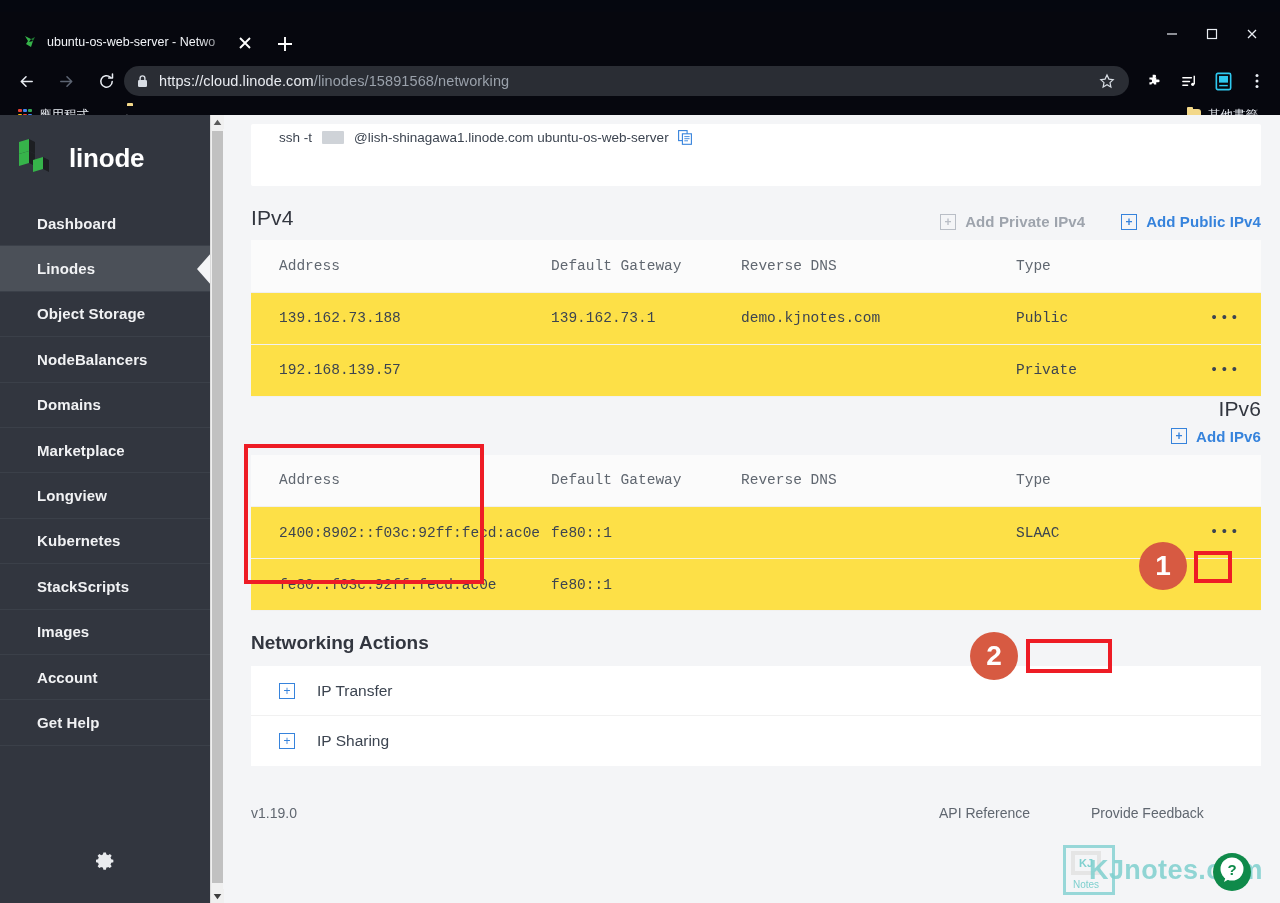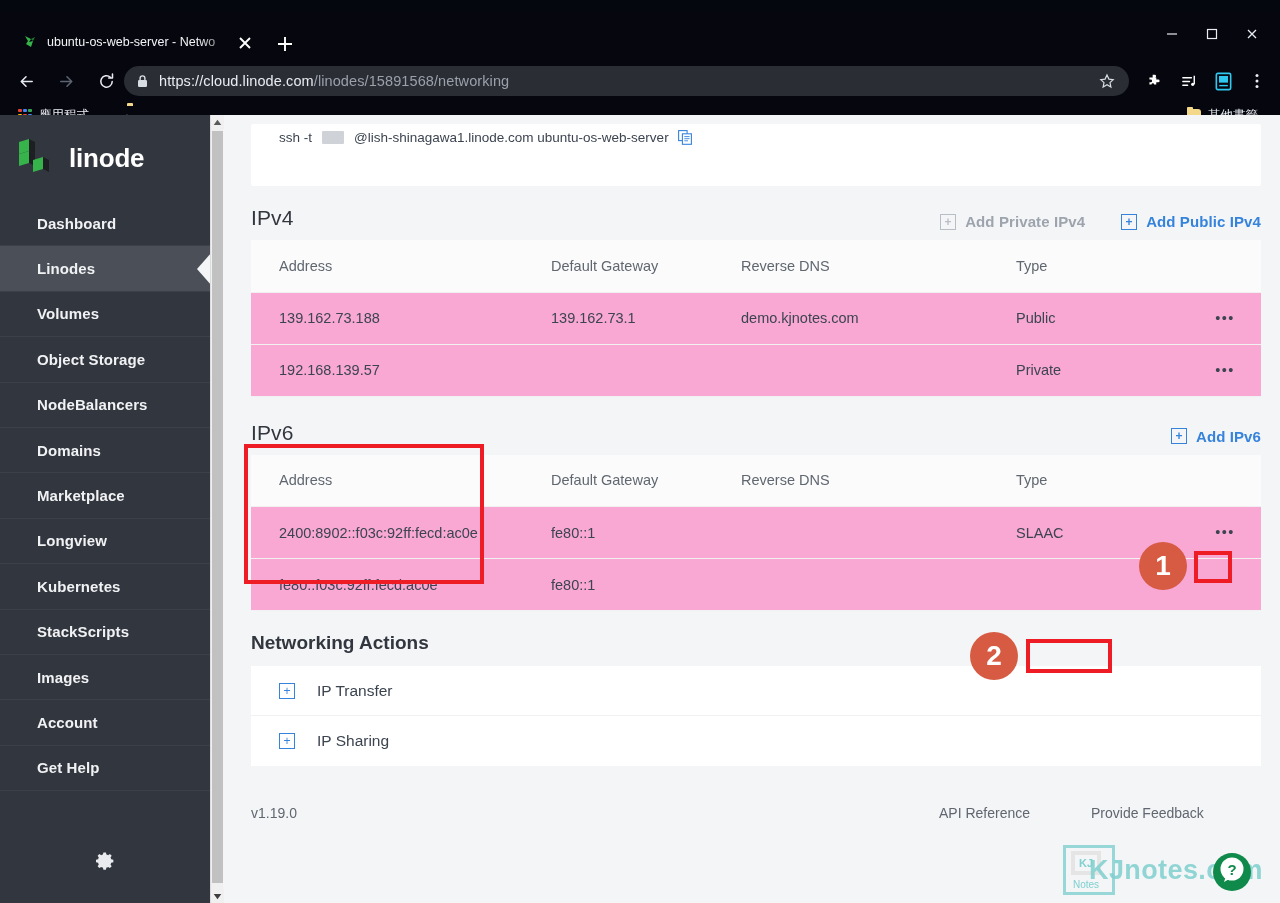--- a/index.html
+++ b/index.html
@@ -125,21 +125,21 @@
   .copy-ic { width:14px; height:15px; }
 
   .sect-head { display:flex; align-items:flex-end; justify-content:space-between; height:54px; padding:0 0 10px 0; }
   .sect-title { font-size:21px; color:#32363f; font-weight:400; letter-spacing:.1px; }
   .head-actions { display:flex; align-items:center; gap:36px; }
   .addbtn { display:flex; align-items:center; gap:9px; font-size:15px; font-weight:700; color:#3683dc; letter-spacing:.1px; }
   .addbtn.disabled { color:#9ea4ad; font-weight:600; }
   .plusbox { width:16px; height:16px; border:1px solid #3683dc; display:flex; align-items:center; justify-content:center; font-size:12px; line-height:1; color:#3683dc; }
   .addbtn.disabled .plusbox { border-color:#b9bec6; color:#b9bec6; }
 
-  table.ip { width:100%; border-collapse:collapse; background:#f9a8d4; table-layout:fixed; }
+  table.ip { width:100%; border-collapse:collapse; background:#fde047; table-layout:fixed;font-family:Liberation Mono, monospace; }
   table.ip th {
     text-align:left; font-weight:400; font-size:14.5px; color:#606770;
     background:#fbfbfb; height:52px; padding:0 0 0 0; border-bottom:1px solid #f0f0f0;
   }
   table.ip td {
     font-size:14.5px; color:#3c4450; height:52px; border-bottom:1px solid #f1f1f1; vertical-align:middle;
   }
   table.ip th:first-child, table.ip td:first-child { padding-left:28px; }
   .col-a { width:300px; } .col-b { width:190px; } .col-c { width:275px; } .col-d { width:auto; } .col-e { width:72px; }
   .dots { color:#3683dc; font-size:20px; letter-spacing:1.5px; line-height:1; text-align:center; }
@@ -335,23 +335,20 @@
           </svg>
         </span>
         <span class="logo-text">linode</span>
       </div>
       <ul class="navlist">
         <li class="navitem">
             <span>Dashboard</span>
           </li>
         <li class="navitem active">
             <span>Linodes</span>
-          </li>
-        <li class="navitem">
-            <span>Volumes</span>
           </li>
         <li class="navitem">
             <span>Object Storage</span>
           </li>
         <li class="navitem">
             <span>NodeBalancers</span>
           </li>
         <li class="navitem">
             <span>Domains</span>
           </li>
@@ -460,21 +457,21 @@
           <tr>
             <td>192.168.139.57</td>
             <td></td>
             <td></td>
             <td>Private</td>
             <td class="dots">•••</td>
           </tr>
         </tbody>
       </table>
 
-      <div class="sect-head" style="height:58px;">
+      <div class="sect-head" style="height:58px;flex-direction:column;">
         <h2 class="sect-title">IPv6</h2>
         <div class="head-actions">
           <span class="addbtn">
             <span class="plusbox">+</span>
             <span>Add IPv6</span>
           </span>
         </div>
       </div>
 
       <table class="ip">

